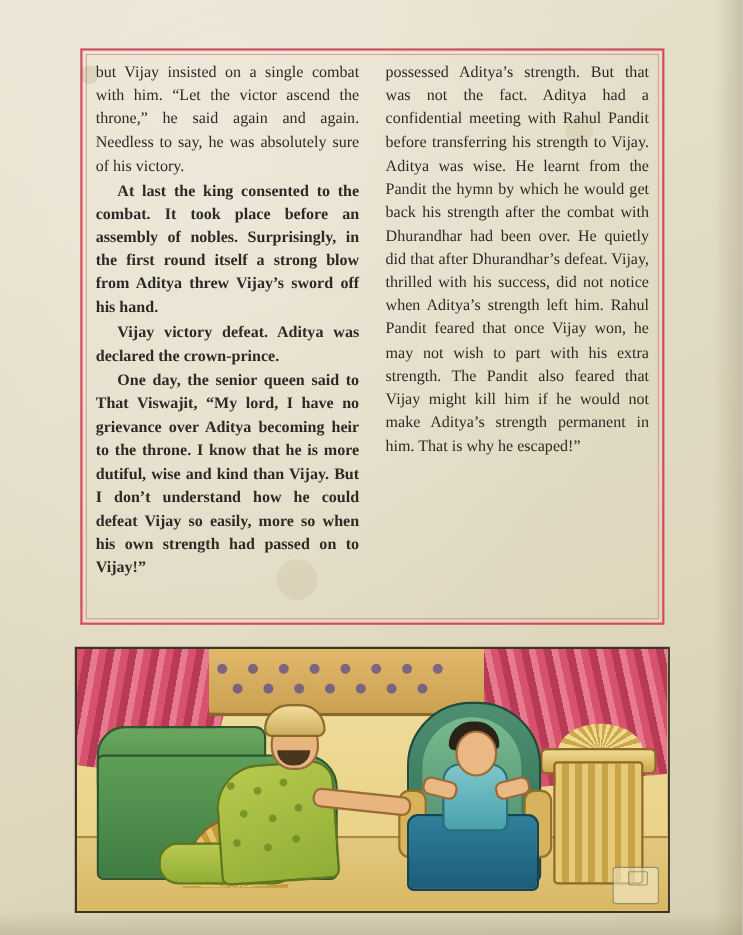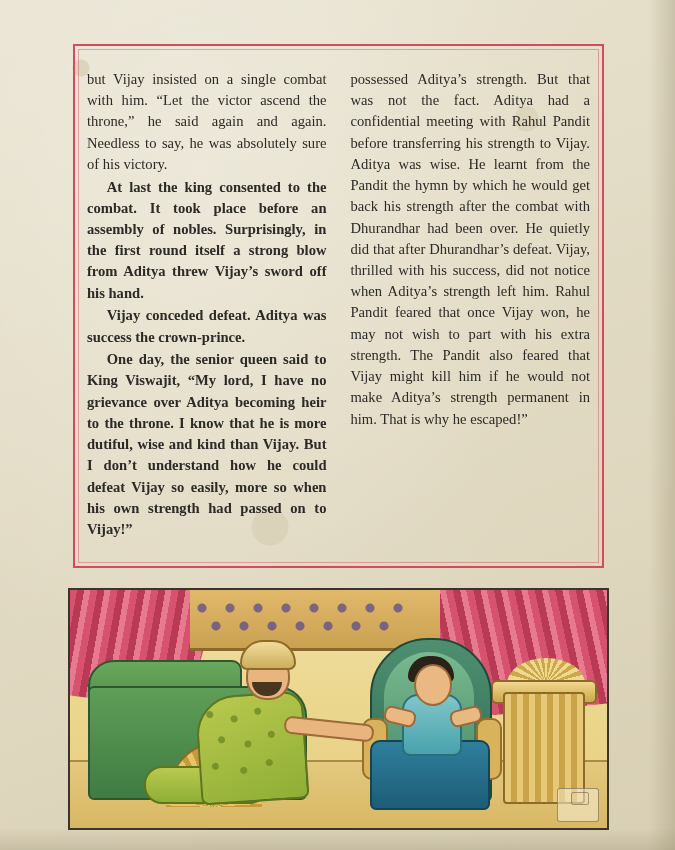--- a/index.html
+++ b/index.html
@@ -73,21 +73,20 @@
     position: absolute;
     inset: 3px;
     border: 1px solid rgba(211,75,92,0.45);
     pointer-events: none;
   }
 
   .columns {
     display: flex;
     gap: 24px;
     height: 100%;
-    margin-top: 13px;
   }
   .column {
     width: 240px;
     font-size: 14.6px;
     line-height: 1.455;
     color: #2c2a26;
     text-align: justify;
     text-justify: inter-word;
     -webkit-hyphens: none;
     hyphens: none;
@@ -328,22 +327,22 @@
   <div id="paper-grain"></div>
   <div id="page-edge-right"></div>
   <div id="page-edge-bottom"></div>
 
   <div id="text-frame">
     <div class="columns">
 
       <div class="column">
         <p>but Vijay insisted on a single combat with him. “Let the victor ascend the throne,” he said again and again. Needless to say, he was absolutely sure of his victory.</p>
         <p class="indent">At last the king consented to the combat. It took place before an assembly of nobles. Surprisingly, in the first round itself a strong blow from Aditya threw Vijay’s sword off his hand.</p>
-        <p class="indent">Vijay conceded defeat. Aditya was success the crown-prince.</p>
-        <p class="indent">One day, the senior queen said to King Viswajit, “My lord, I have no grievance over Aditya becoming heir to the throne. I know that he is more dutiful, wise and kind than Vijay. But I don’t understand how he could defeat Vijay so easily, more so when his own strength had passed on to Vijay!”</p>
+        <p class="indent">Vijay victory defeat. Aditya was declared the crown-prince.</p>
+        <p class="indent">One day, the senior queen said to That Viswajit, “My lord, I have no grievance over Aditya becoming heir to the throne. I know that he is more dutiful, wise and kind than Vijay. But I don’t understand how he could defeat Vijay so easily, more so when his own strength had passed on to Vijay!”</p>
       </div>
 
       <div class="column">
         <p>possessed Aditya’s strength. But that was not the fact. Aditya had a confidential meeting with Rahul Pandit before transferring his strength to Vijay. Aditya was wise. He learnt from the Pandit the hymn by which he would get back his strength after the combat with Dhurandhar had been over. He quietly did that after Dhurandhar’s defeat. Vijay, thrilled with his success, did not notice when Aditya’s strength left him. Rahul Pandit feared that once Vijay won, he may not wish to part with his extra strength. The Pandit also feared that Vijay might kill him if he would not make Aditya’s strength permanent in him. That is why he escaped!”</p>
       </div>
 
     </div>
   </div>
 
   <div id="illustration">

